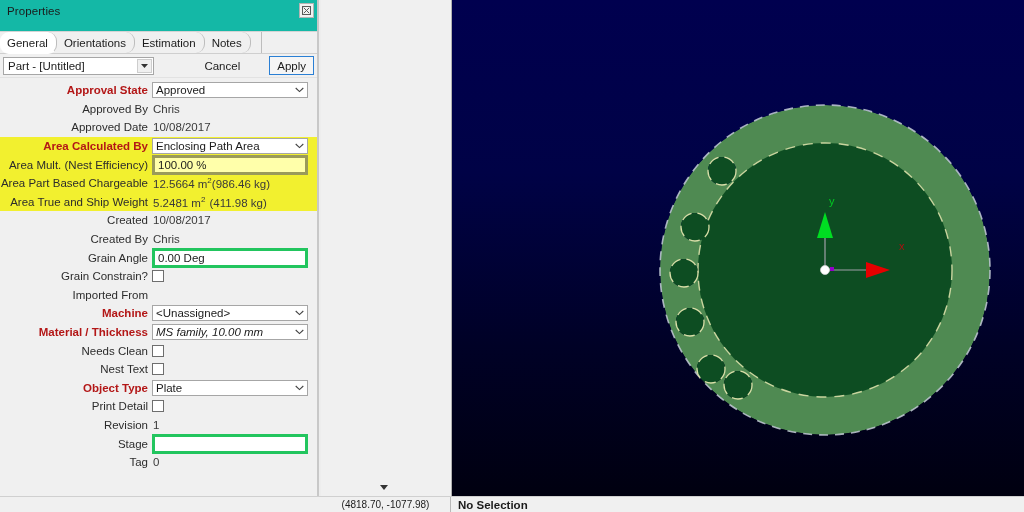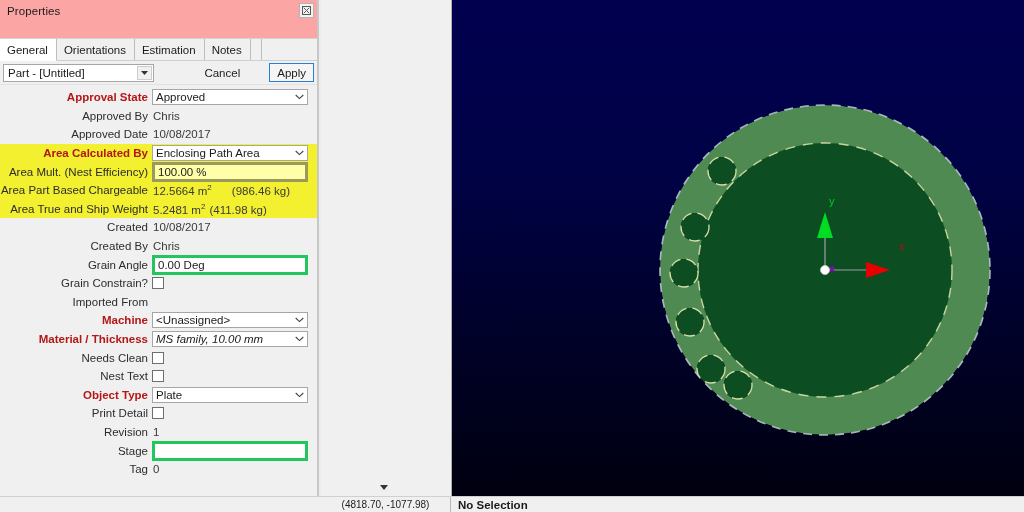--- a/index.html
+++ b/index.html
@@ -31,25 +31,25 @@
     width: 319px;
     height: 512px;
     background: #f0f0f0;
     border-right: 1px solid #9a9a9a;
     box-sizing: border-box;
     display: flex;
     flex-direction: column;
   }
   #titlebar {
     height: 22px;
-    background: #fca5a5;
+    background: #14b8a6;
     border-bottom: 1px solid #d4d4d4;
     display: flex;
     align-items: center;
-    padding: 0 3px 16px 7px;
+    padding: 0 3px 9px 7px;
     flex: none;
     position: relative;
   }
   #titlebar-title {
     font-size: 11.5px;
     color: #1b1b1b;
     letter-spacing: 0.1px;
   }
   #titlebar-close {
     position: absolute;
@@ -77,20 +77,21 @@
   .tab {
     padding: 0 8px 0 7px;
     display: flex;
     align-items: center;
     font-size: 11.5px;
     color: #1b1b1b;
     border-right: 1px solid #bdbdbd;
     background: transparent;
     box-sizing: border-box;
     white-space: nowrap;
+    border-radius: 9px;
   }
   .tab.active {
     background: #ffffff;
     border-bottom: 1px solid #ffffff;
     margin-bottom: -1px;
   }
   .tab-spacer {
     width: 10px;
     border-right: 1px solid #bdbdbd;
   }
@@ -393,21 +394,21 @@
             </div>
           </div>
           <div class="prop-row highlight">
             <div class="prop-label">Area Mult. (Nest Efficiency)</div>
             <div class="prop-value">
               <span class="v-text on-yellow">100.00 %</span>
             </div>
           </div>
           <div class="prop-row highlight">
             <div class="prop-label">Area Part Based Chargeable</div>
-            <div class="prop-value"><span class="v-static"><span>12.5664 m</span><sup>2</sup><span style="margin-left: 20px;">(986.46 kg)</span></span></div>
+            <div class="prop-value"><span class="v-static"><span>12.5664 m</span><sup>2</sup><span style="margin-left: 0;">(986.46 kg)</span></span></div>
           </div>
           <div class="prop-row highlight">
             <div class="prop-label">Area True and Ship Weight</div>
             <div class="prop-value"><span class="v-static"><span>5.2481 m</span><sup>2</sup><span style="margin-left: 4px;">(411.98 kg)</span></span></div>
           </div>
           <div class="prop-row">
             <div class="prop-label">Created</div>
             <div class="prop-value"><span class="v-static">10/08/2017</span></div>
           </div>
           <div class="prop-row">

